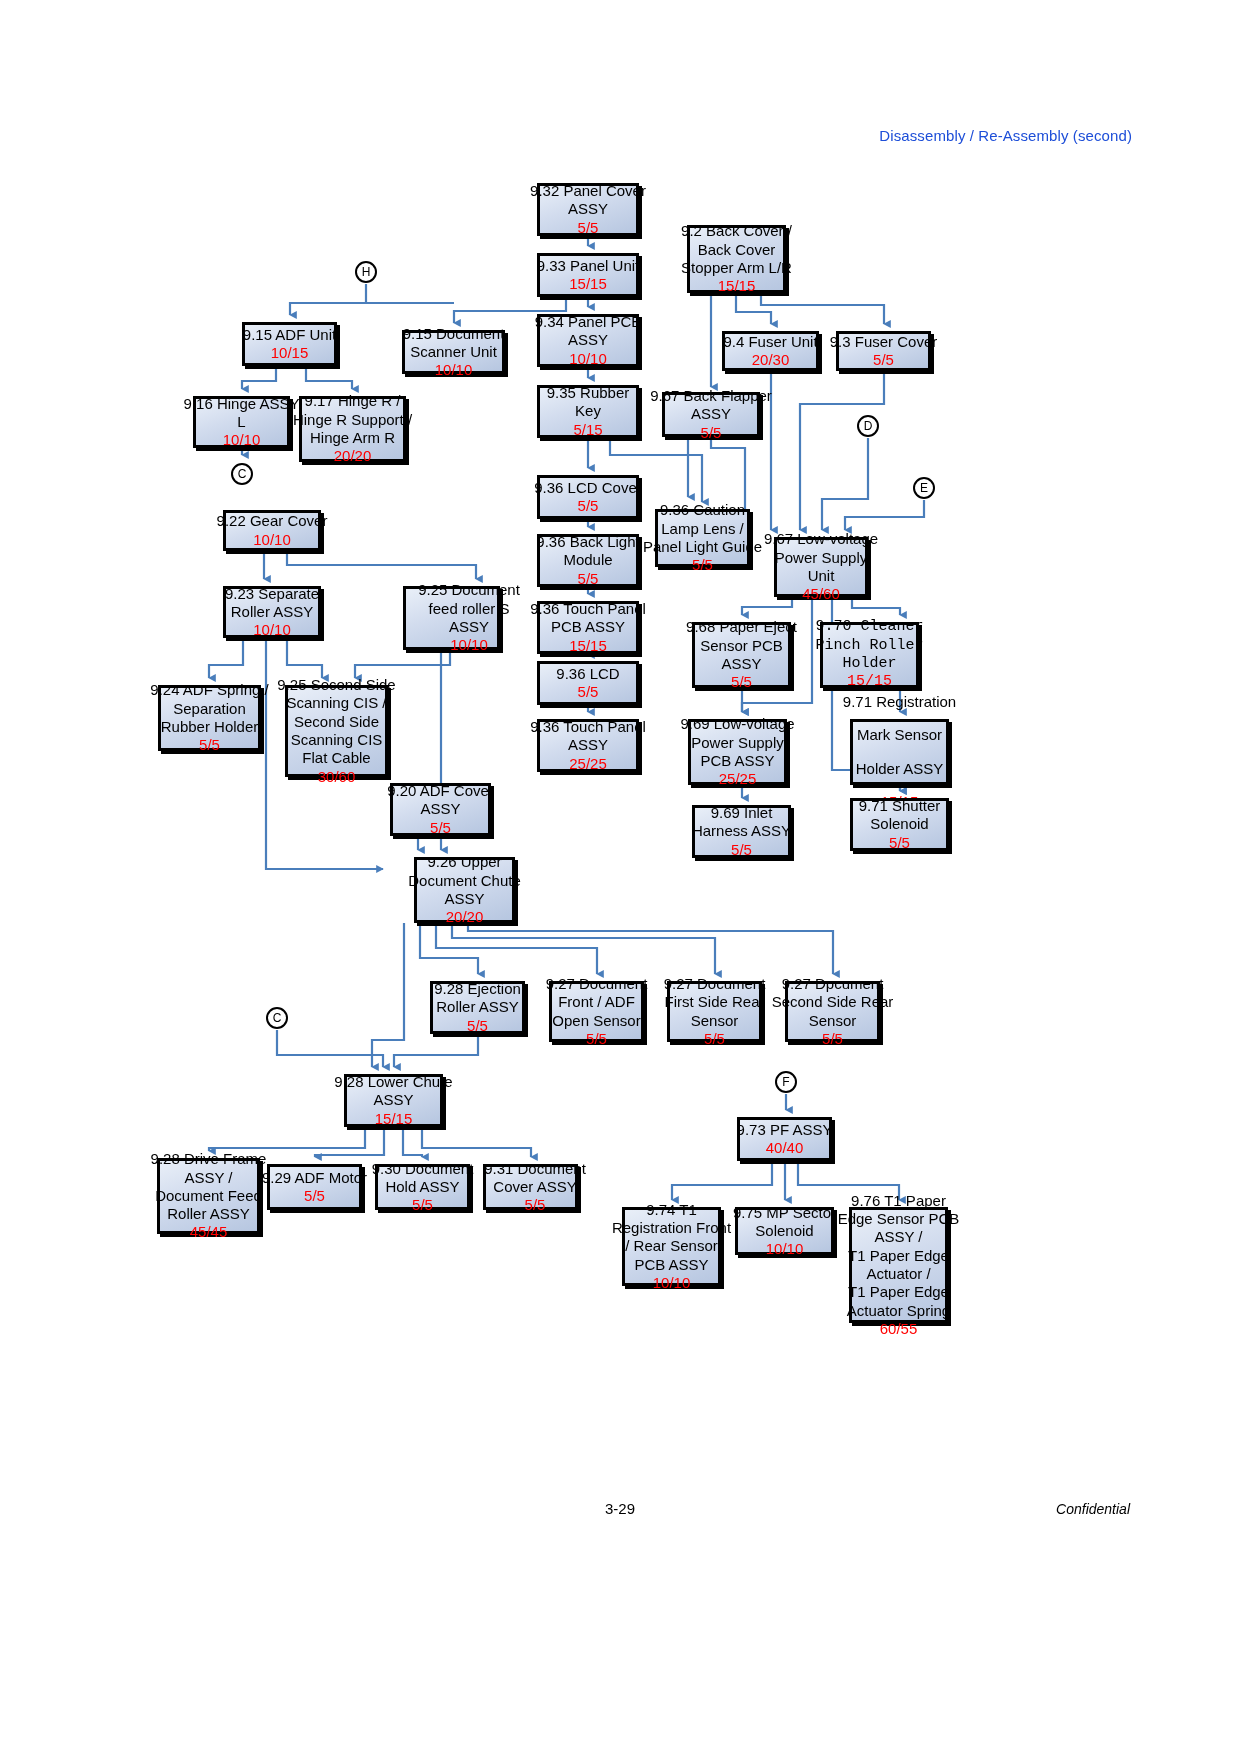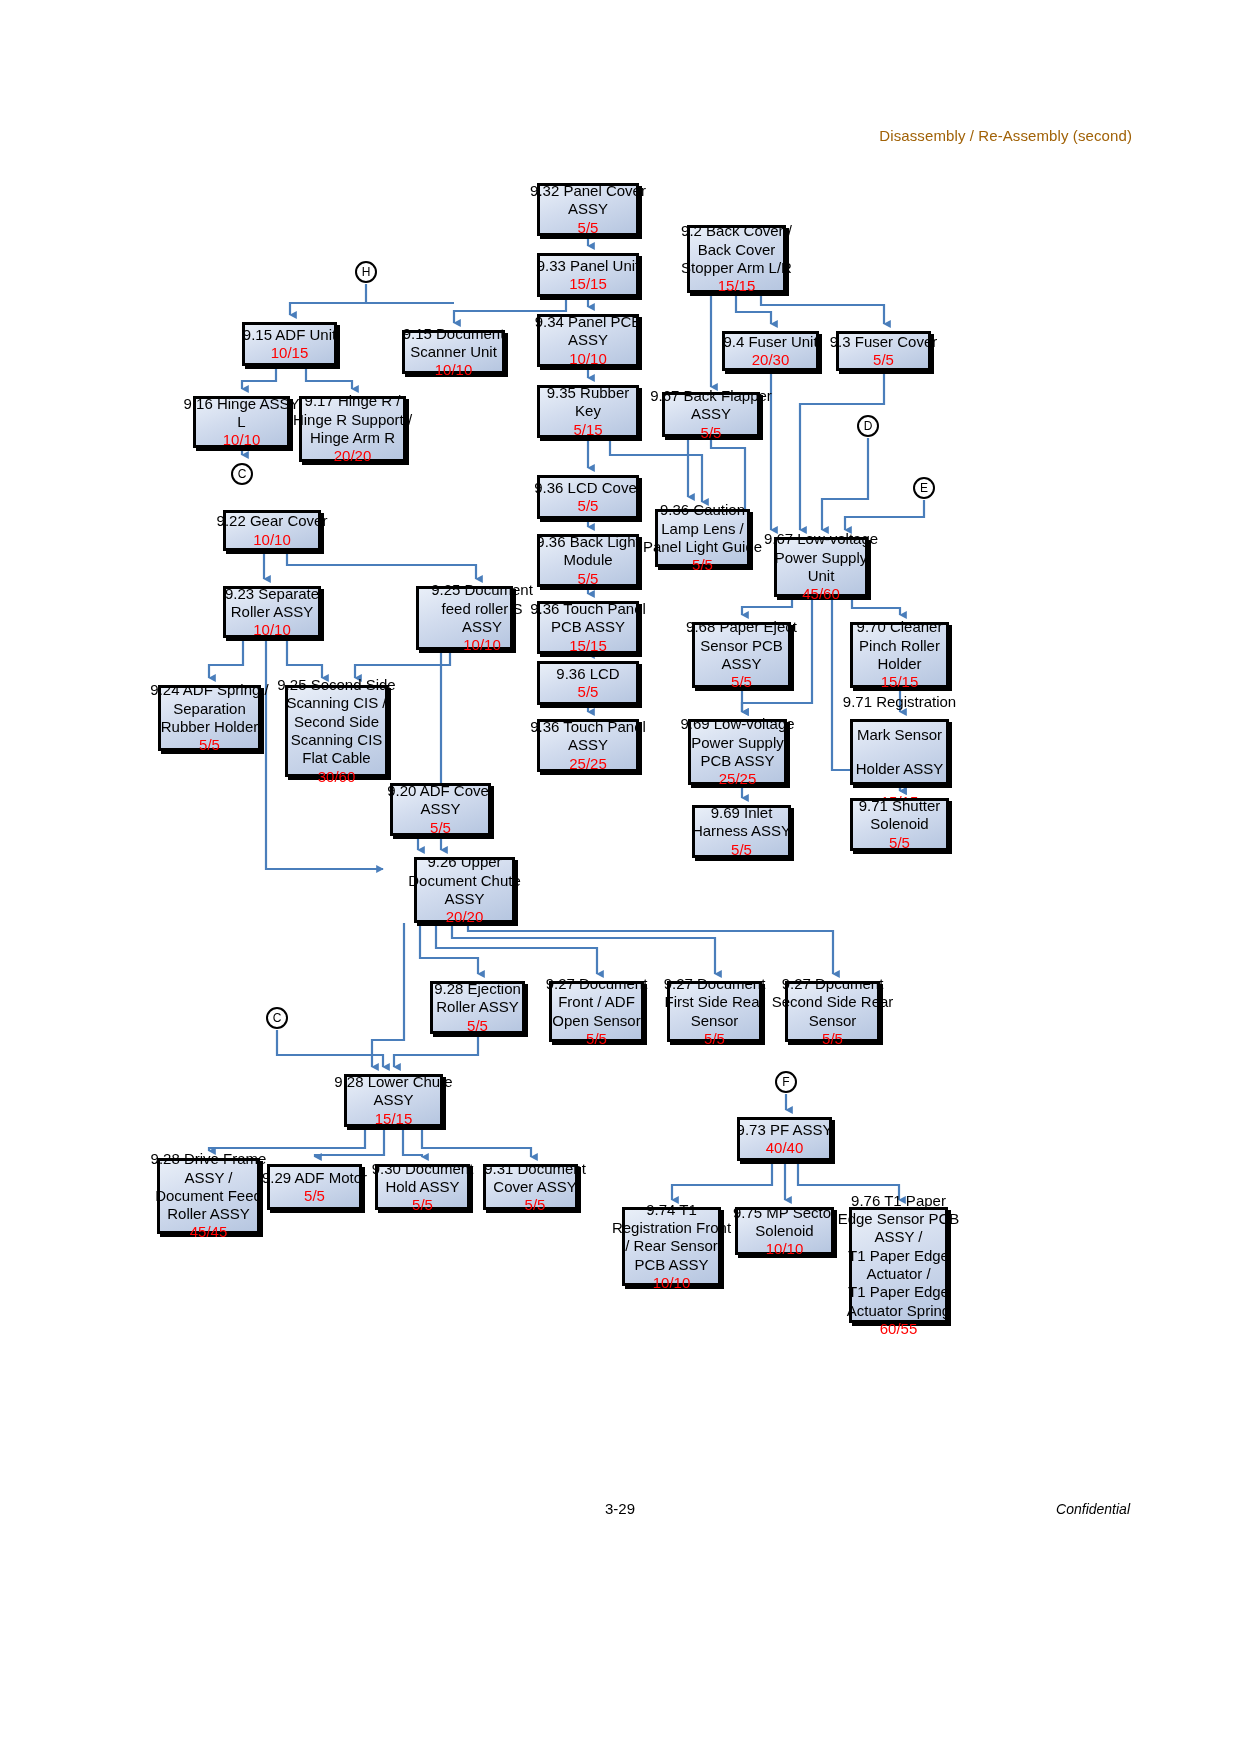--- a/index.html
+++ b/index.html
@@ -24,21 +24,21 @@
     position: absolute;
     left: 0; top: 0;
     width: 1240px;
     height: 1754px;
     pointer-events: none;
   }
   .hdr {
     position: absolute;
     right: 108px;
     top: 127px;
-    color: #a16207;
+    color: #1d4ed8;
     font-size: 15px;
     letter-spacing: 0.1px;
     white-space: nowrap;
     margin-left: 44px;
   }
   .footer-page {
     position: absolute;
     left: 0;
     top: 1500px;
     width: 1240px;
@@ -290,38 +290,38 @@
       <div class="node" style="left: 537px; top: 534px; width: 102px; height: 53px;">
         <span class="ln">9.36 Back Light</span>
         <span class="ln">Module</span>
         <span class="qty">5/5</span>
       </div>
       <div class="node" style="left: 223px; top: 586px; width: 98px; height: 52px;">
         <span class="ln">9.23 Separate</span>
         <span class="ln">Roller ASSY</span>
         <span class="qty">10/10</span>
       </div>
-      <div class="node" style="left: 416px; top: 586px; width: 97px; height: 64px; padding-left: 38px;">
+      <div class="node" style="left: 403px; top: 586px; width: 97px; height: 64px; padding-left: 38px;">
         <span class="ln">9.25 Document</span>
         <span class="ln">feed roller S</span>
         <span class="ln">ASSY</span>
         <span class="qty">10/10</span>
       </div>
       <div class="node" style="left: 537px; top: 601px; width: 102px; height: 53px;">
         <span class="ln">9.36 Touch Panel</span>
         <span class="ln">PCB ASSY</span>
         <span class="qty">15/15</span>
       </div>
       <div class="node" style="left: 692px; top: 622px; width: 99px; height: 66px;">
         <span class="ln">9.68 Paper Eject</span>
         <span class="ln">Sensor PCB</span>
         <span class="ln">ASSY</span>
         <span class="qty">5/5</span>
       </div>
-      <div class="node" style="left: 850px; top: 622px; width: 99px; height: 66px;">
+      <div class="node" style="left: 820px; top: 622px; width: 99px; height: 66px; font-family: Liberation Mono, monospace;">
         <span class="ln">9.70 Cleaner</span>
         <span class="ln">Pinch Roller</span>
         <span class="ln">Holder</span>
         <span class="qty">15/15</span>
       </div>
       <div class="node" style="left: 537px; top: 661px; width: 102px; height: 44px;">
         <span class="ln">9.36 LCD</span>
         <span class="qty">5/5</span>
       </div>
       <div class="node" style="left: 158px; top: 685px; width: 103px; height: 66px;">

